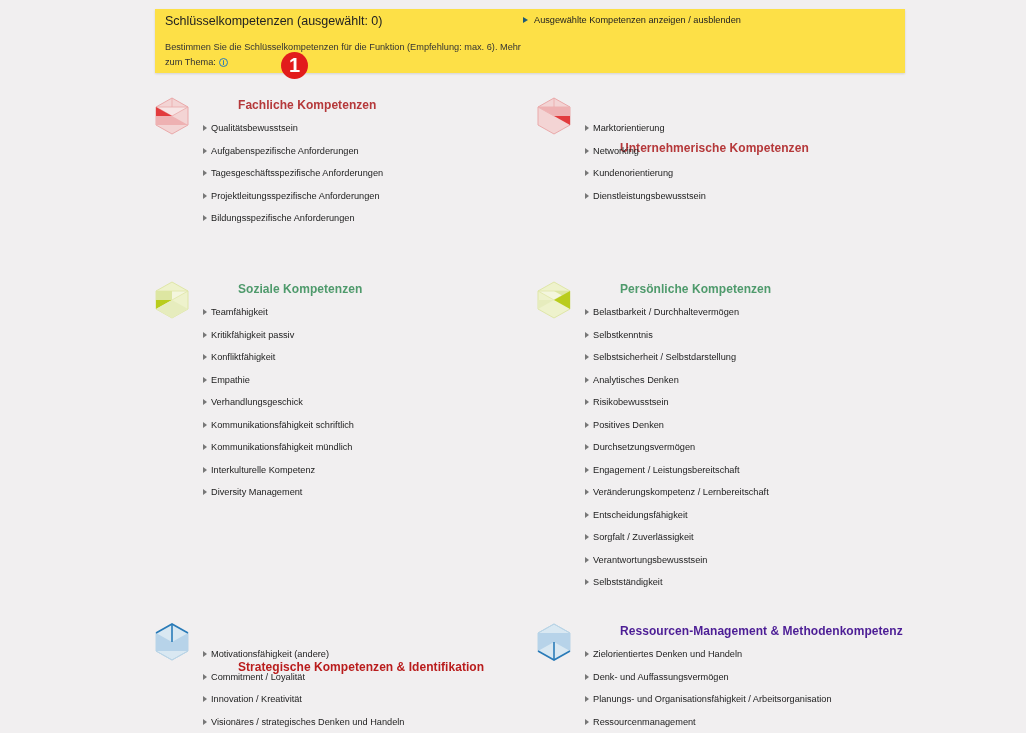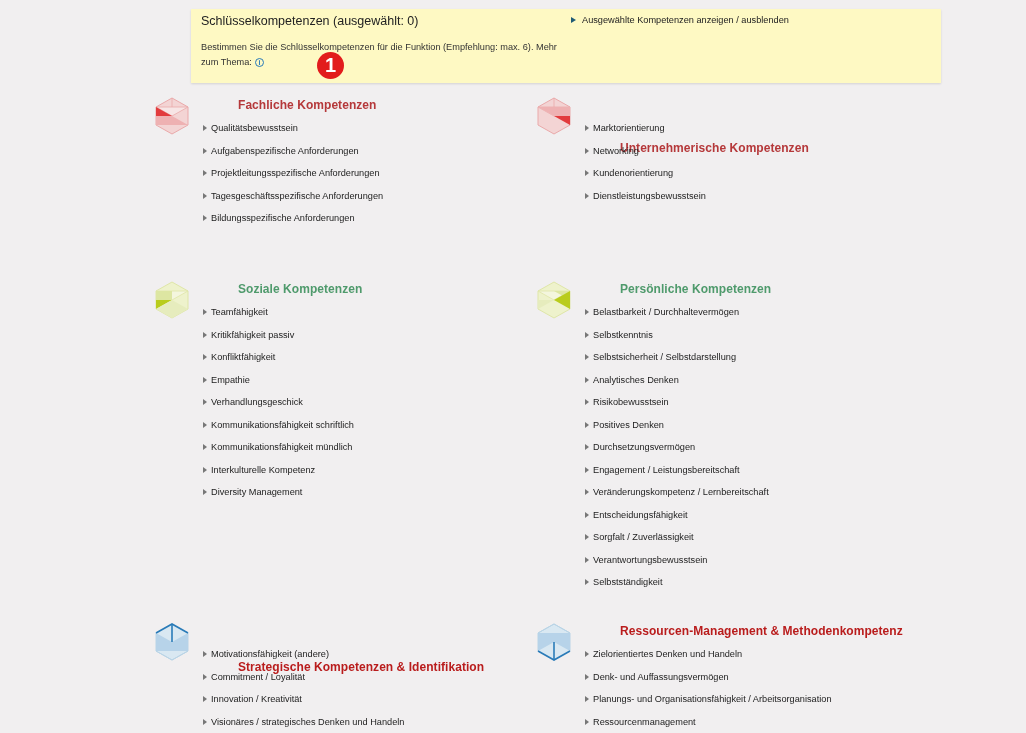--- a/index.html
+++ b/index.html
@@ -6,24 +6,23 @@
   html, body { width: 1026px; height: 733px; overflow: hidden; }
   body {
     background: #f1eff0;
     font-family: "Liberation Sans", sans-serif;
     color: #222;
     position: relative;
   }
   .info-box {
     position: absolute;
     left: 155px; top: 9px;
-    width: 750px; height: 74px;
-    background: #fef9c3;
+    width: 750px; height: 64px;
+    background: #fde047;
     box-shadow: 0 1px 2px rgba(0,0,0,0.12);
-    margin-left: 36px;
   }
   .info-title {
     position: absolute; left: 10px; top: 5px;
     font-size: 12.5px; color: #222;
   }
   .info-desc {
     position: absolute; left: 10px; top: 31px;
     width: 360px;
     font-size: 9.2px; line-height: 15px; color: #333;
   }
@@ -43,21 +42,21 @@
   .marker-badge {
     position: absolute; left: 126px; top: 43px;
     width: 27px; height: 27px;
     border-radius: 50%;
     background: #e21c1c;
     color: #fff;
     font-size: 20px; font-weight: bold;
     text-align: center; line-height: 27px;
   }
   .toggle-link {
-    position: absolute; left: 380px; top: 6px;
+    position: absolute; left: 368px; top: 6px;
     font-size: 9.2px; color: #222;
     cursor: pointer;
   }
   .toggle-link .tri {
     display: inline-block;
     width: 0; height: 0;
     border-left: 5px solid #1f5b75;
     border-top: 3.5px solid transparent;
     border-bottom: 3.5px solid transparent;
     margin-right: 6px;
@@ -116,22 +115,22 @@
     <polygon points="17,1 33,10 33,28 17,37 1,28 1,10" fill="#f3d4d4" stroke="#eaa9aa" stroke-width="1"></polygon>
     <polygon points="1,10 33,10 17,19" fill="#f7e5e5" stroke="#eaa9aa" stroke-width="0.8"></polygon>
     <polygon points="1,19 17,19 1,10" fill="#e23b3d"></polygon>
     <polygon points="1,19 17,19 33,28 1,28" fill="#eeb1b2"></polygon>
     <line x1="17" y1="1" x2="17" y2="10" stroke="#eaa9aa" stroke-width="0.8"></line>
   </svg>
   <div class="sec-title" style="color:#b5383a;">Fachliche Kompetenzen</div>
   <ul>
     <li><span class="tri"></span><span>Qualitätsbewusstsein</span></li>
     <li><span class="tri"></span><span>Aufgabenspezifische Anforderungen</span></li>
+    <li><span class="tri"></span><span>Tagesgeschäftsspezifische Anforderungen</span></li>
     <li><span class="tri"></span><span>Projektleitungsspezifische Anforderungen</span></li>
-    <li><span class="tri"></span><span>Tagesgeschäftsspezifische Anforderungen</span></li>
     <li><span class="tri"></span><span>Bildungsspezifische Anforderungen</span></li>
   </ul>
 </div>
 
 <div class="section" style="left:537px; top:97px;">
   <svg class="cube" viewBox="0 0 34 38">
     <polygon points="17,1 33,10 33,28 17,37 1,28 1,10" fill="#f3d4d4" stroke="#eaa9aa" stroke-width="1"></polygon>
     <polygon points="1,10 33,10 17,19" fill="#f7e5e5" stroke="#eaa9aa" stroke-width="0.8"></polygon>
     <polygon points="1,10 33,10 33,19 17,19" fill="#eeb1b2"></polygon>
     <polygon points="17,19 33,19 33,28" fill="#e23b3d"></polygon>
@@ -212,20 +211,20 @@
 </div>
 
 <div class="section" style="left:537px; top:623px;">
   <svg class="cube" viewBox="0 0 34 38">
     <polygon points="17,1 33,10 33,28 17,37 1,28 1,10" fill="#d9e8f2" stroke="#b9d4e6" stroke-width="1"></polygon>
     <polygon points="1,10 33,10 33,28 17,19 1,28" fill="#b7d3e9"></polygon>
     <polyline points="1,10 17,1 33,10" fill="none" stroke="#b9d4e6" stroke-width="1"></polyline>
     <polyline points="1,28 17,37 33,28" fill="none" stroke="#2a7bb8" stroke-width="1.6"></polyline>
     <line x1="17" y1="19" x2="17" y2="37" stroke="#2a7bb8" stroke-width="1.6"></line>
   </svg>
-  <div class="sec-title" style="color:#b91c1c;">Ressourcen-Management &amp; Methodenkompetenz</div>
+  <div class="sec-title" style="color:#4c1d95;">Ressourcen-Management &amp; Methodenkompetenz</div>
   <ul>
     <li><span class="tri"></span><span>Zielorientiertes Denken und Handeln</span></li>
     <li><span class="tri"></span><span>Denk- und Auffassungsvermögen</span></li>
     <li><span class="tri"></span><span>Planungs- und Organisationsfähigkeit / Arbeitsorganisation</span></li>
     <li><span class="tri"></span><span>Ressourcenmanagement</span></li>
   </ul>
 </div>
 
 </body></html>

